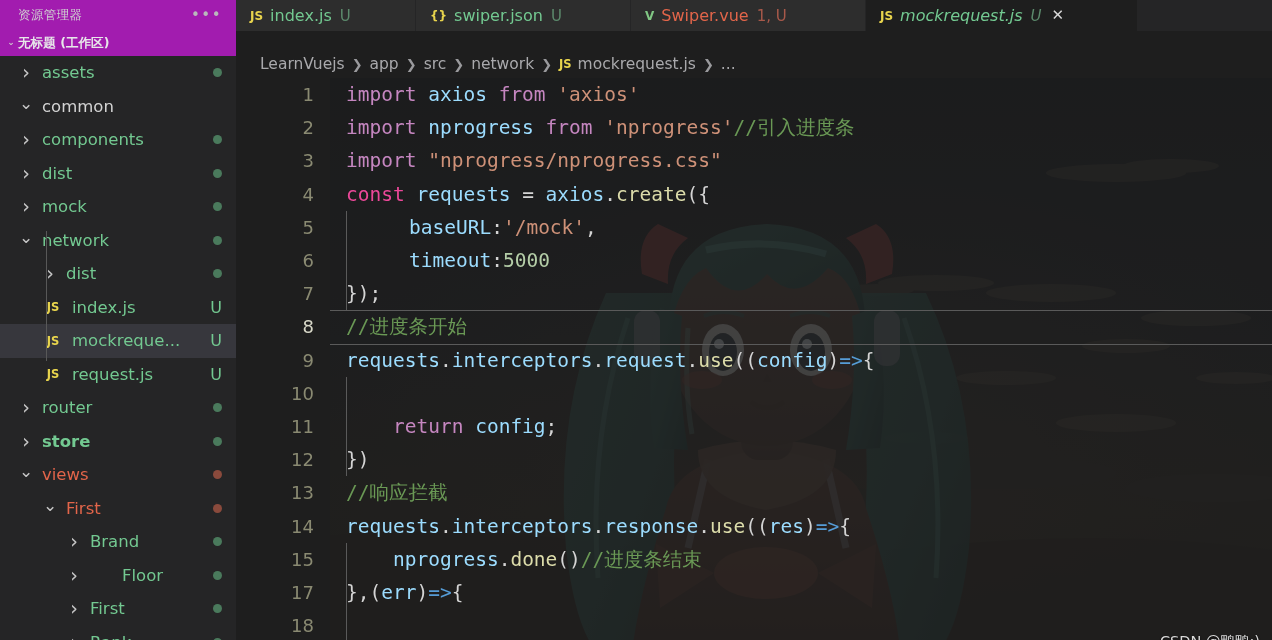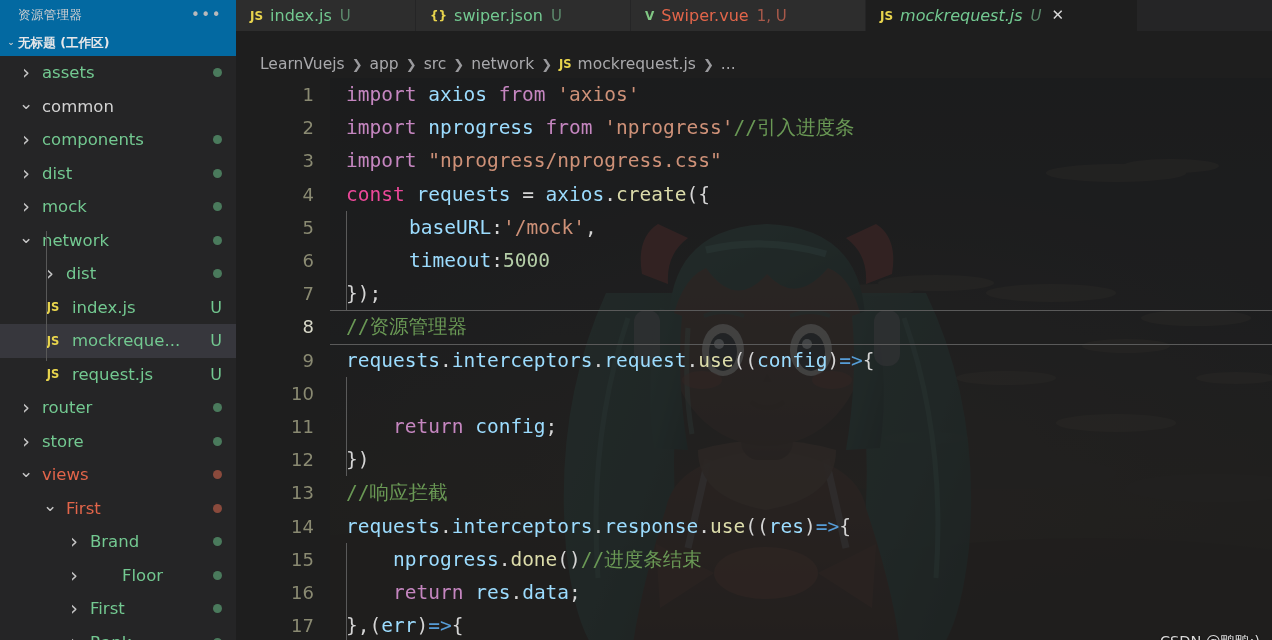--- a/index.html
+++ b/index.html
@@ -13,21 +13,21 @@
     position: relative;
     width: 1272px; height: 640px;
     display: flex;
     background: #252526;
   }
 
   
   .sidebar {
     width: 236px;
     height: 640px;
-    background: #0369a1;
+    background: #a21caf;
     position: relative;
     flex: 0 0 236px;
     overflow: hidden;
   }
   .sb-header {
     height: 30px;
     display: flex;
     align-items: center;
     justify-content: space-between;
     padding: 0 14px 0 18px;
@@ -343,21 +343,21 @@
         </div>
         <div class="row">
           <span style="flex: 0 0 18px;"></span>
           <span class="twisty" style="font-size: 19px;">›</span>
           <span class="label" style="color: rgb(115, 201, 145); padding-left: 8px;">router</span>
           <span class="dot" style="background: rgb(74, 122, 92);"></span>
         </div>
         <div class="row">
           <span style="flex: 0 0 18px;"></span>
           <span class="twisty" style="font-size: 19px;">›</span>
-          <span class="label" style="color: rgb(115, 201, 145); padding-left: 8px;">store</span>
+          <span class="label" style="color: rgb(115, 201, 145); padding-left: 8px; font-weight: bold;">store</span>
           <span class="dot" style="background: rgb(74, 122, 92);"></span>
         </div>
         <div class="row">
           <span style="flex: 0 0 18px;"></span>
           <span class="twisty open" style="transform: translateY(-3px); font-size: 17px;">⌄</span>
           <span class="label" style="color: rgb(226, 101, 74); padding-left: 8px;">views</span>
           <span class="dot" style="background: rgb(138, 74, 60);"></span>
         </div>
         <div class="row">
           <span style="flex: 0 0 42px;"></span>
@@ -550,29 +550,28 @@
 
       <div class="gutter"></div>
       <div class="lines" id="lines">
           <div class="line"><span class="ln">1</span><span class="txt"><span class="t-kw">import </span><span class="t-var">axios </span><span class="t-kw">from </span><span class="t-str">'axios'</span></span></div>
           <div class="line"><span class="ln">2</span><span class="txt"><span class="t-kw">import </span><span class="t-var">nprogress </span><span class="t-kw">from </span><span class="t-str">'nprogress'</span><span class="t-cmt">//引入进度条</span></span></div>
           <div class="line"><span class="ln">3</span><span class="txt"><span class="t-kw">import </span><span class="t-str">"nprogress/nprogress.css"</span></span></div>
           <div class="line"><span class="ln">4</span><span class="txt"><span class="t-kw2">const </span><span class="t-var">requests </span><span class="t-pln">= </span><span class="t-var">axios</span><span class="t-pln">.</span><span class="t-fn">create</span><span class="t-pln">({</span></span></div>
           <div class="line"><span class="ln">5</span><span class="txt"><span class="t-pln">    </span><span class="t-prop">baseURL</span><span class="t-pln">:</span><span class="t-str">'/mock'</span><span class="t-pln">,</span></span></div>
           <div class="line"><span class="ln">6</span><span class="txt"><span class="t-pln">    </span><span class="t-prop">timeout</span><span class="t-pln">:</span><span class="t-num">5000</span></span></div>
           <div class="line"><span class="ln">7</span><span class="txt"><span class="t-pln">});</span></span></div>
-          <div class="line cur"><span class="ln">8</span><span class="txt"><span class="t-cmt">//资源管理器</span></span></div>
+          <div class="line cur"><span class="ln">8</span><span class="txt"><span class="t-cmt">//进度条开始</span></span></div>
           <div class="line"><span class="ln">9</span><span class="txt"><span class="t-var">requests</span><span class="t-pln">.</span><span class="t-var">interceptors</span><span class="t-pln">.</span><span class="t-var">request</span><span class="t-pln">.</span><span class="t-fn">use</span><span class="t-pln">((</span><span class="t-var">config</span><span class="t-pln">)</span><span class="t-arrow">=&gt;</span><span class="t-pln">{</span></span></div>
           <div class="line"><span class="ln">10</span></div>
           <div class="line"><span class="ln">11</span><span class="txt"><span class="t-pln">    </span><span class="t-kw">return </span><span class="t-var">config</span><span class="t-pln">;</span></span></div>
           <div class="line"><span class="ln">12</span><span class="txt"><span class="t-pln">})</span></span></div>
           <div class="line"><span class="ln">13</span><span class="txt"><span class="t-cmt">//响应拦截</span></span></div>
           <div class="line"><span class="ln">14</span><span class="txt"><span class="t-var">requests</span><span class="t-pln">.</span><span class="t-var">interceptors</span><span class="t-pln">.</span><span class="t-var">response</span><span class="t-pln">.</span><span class="t-fn">use</span><span class="t-pln">((</span><span class="t-var">res</span><span class="t-pln">)</span><span class="t-arrow">=&gt;</span><span class="t-pln">{</span></span></div>
           <div class="line"><span class="ln">15</span><span class="txt"><span class="t-pln">    </span><span class="t-var">nprogress</span><span class="t-pln">.</span><span class="t-fn">done</span><span class="t-pln">()</span><span class="t-cmt">//进度条结束</span></span></div>
-          <div class="line"><span class="ln">16</span><span class="txt"><span class="t-pln">    </span><span class="t-kw">return </span><span class="t-var">res</span><span class="t-pln">.</span><span class="t-var">data</span><span class="t-pln">;</span></span></div>
           <div class="line"><span class="ln">17</span><span class="txt"><span class="t-pln">},(</span><span class="t-var">err</span><span class="t-pln">)</span><span class="t-arrow">=&gt;</span><span class="t-pln">{</span></span></div>
           <div class="line"><span class="ln">18</span><span class="txt"></span></div>
         </div>
 
       <div class="watermark">CSDN @鸭鸭:)</div>
     <div class="cur-top" style="top: 232.4px;"></div>
         <div class="cur-bot" style="top: 265.6px;"></div>
         <div class="indent-guide" style="left: 110px; top: 132.8px; height: 99.6px;"></div>
         <div class="indent-guide" style="left: 110px; top: 298.8px; height: 99.6px;"></div>
         <div class="indent-guide" style="left: 110px; top: 464.8px; height: 99.6px;"></div>

